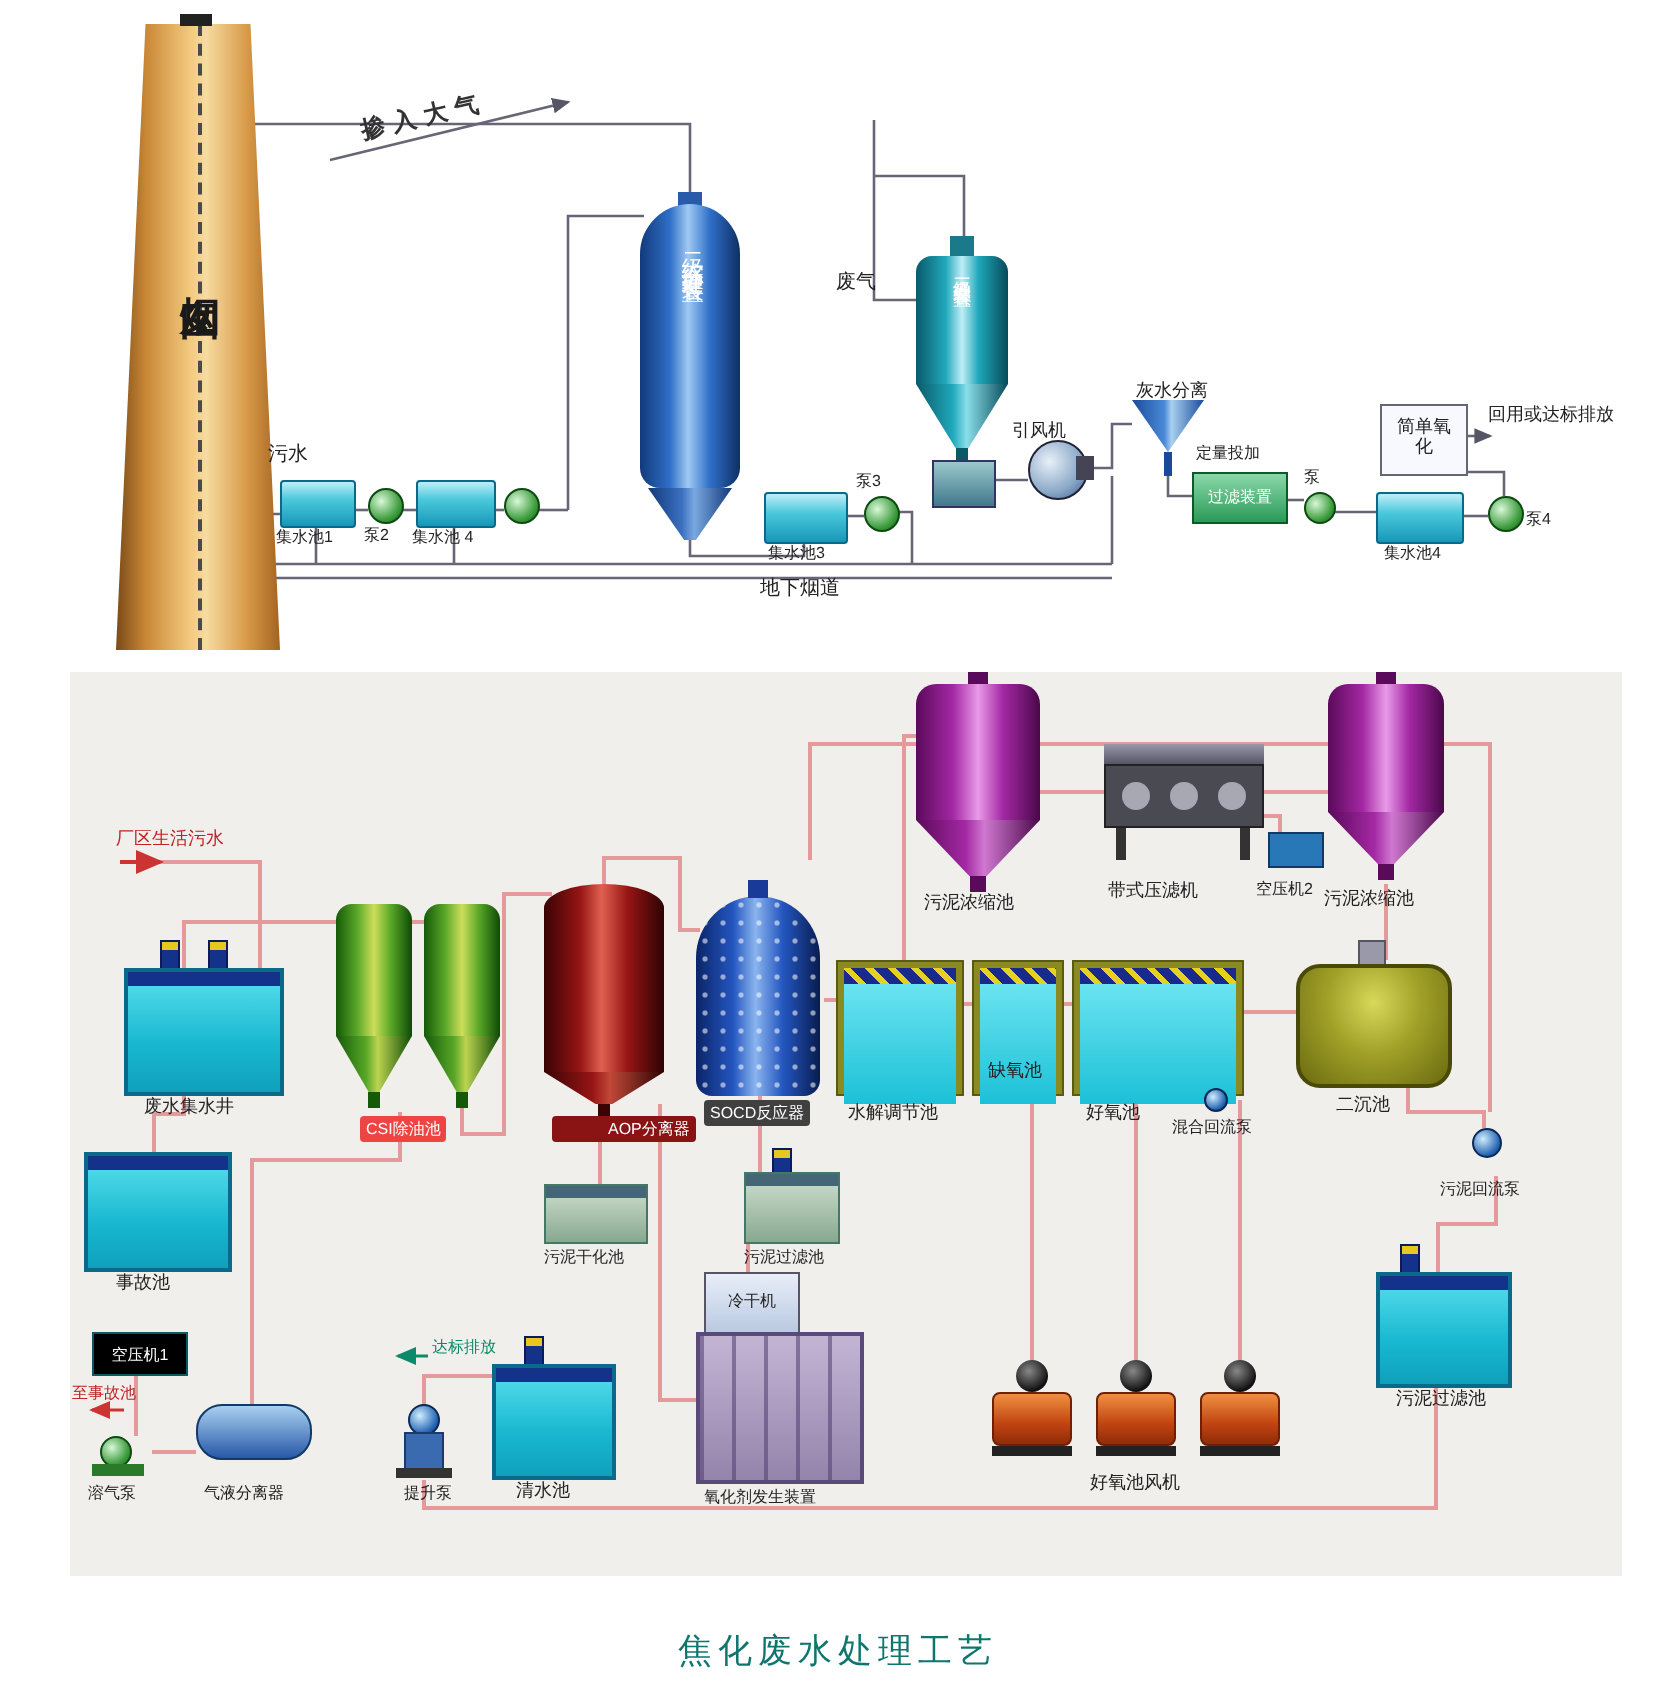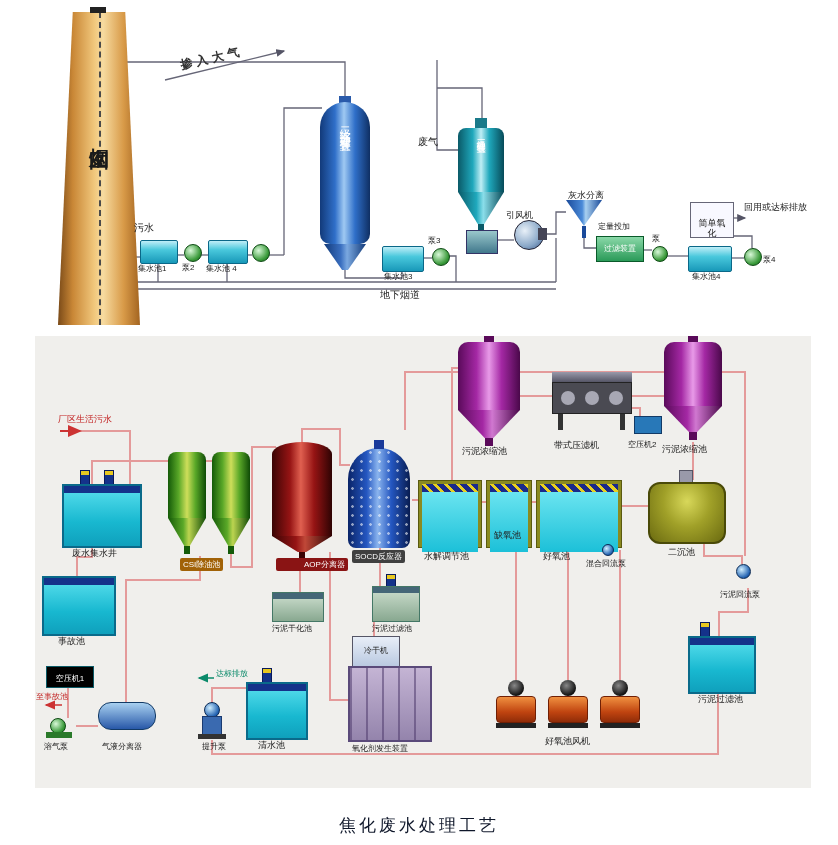--- a/index.html
+++ b/index.html
@@ -7,21 +7,21 @@
         font-family:"Liberation Sans","DejaVu Sans",sans-serif;}
   .panel{position:absolute;z-index:0;background:#f0efec;}
   #pipes{position:absolute;left:0;top:0;z-index:1;}
   .el{position:absolute;z-index:2;}
   .lbl{position:absolute;z-index:3;font-size:9px;line-height:1.15;color:#222;white-space:nowrap;}
   .lbl10{font-size:10px;}
   .lbl8{font-size:8px;}
   .red{color:#c22222;}
   .teal{color:#0a8a6a;}
   .chip{z-index:3;position:absolute;color:#fff;font-size:8px;padding:1px 3px;border-radius:2px;white-space:nowrap;}
-  .chip-green{background:#a16207;}
+  .chip-green{background:#ef4444;}
   .chip-red{background:#8a1414;padding-left:28px;}
   .chip-blue{background:#404040;}
   .vtext{writing-mode:vertical-rl;text-orientation:upright;letter-spacing:2px;}
   
   .chimney-body{position:absolute;left:0;top:0;width:100%;height:100%;
     clip-path:polygon(18% 0,82% 0,100% 100%,0 100%);
     background:linear-gradient(90deg,#7a4a18 0%,#c98736 18%,#f2c97e 45%,#f7dba0 55%,#d89a48 80%,#a36420 100%);}
   .chimney-line{position:absolute;left:50%;top:0;bottom:0;border-left:2px dashed #4a4a4a;}
   
   .tpool{position:absolute;z-index:2;background:linear-gradient(180deg,#bfeef8,#49c8dc 40%,#1898b8);
@@ -41,21 +41,21 @@
   .bio-water{width:100%;height:100%;background:linear-gradient(180deg,#6ae4f0,#1cc0d8);}
   .bio-hatch{height:8px;background:repeating-linear-gradient(45deg,#1a2a8a 0 5px,#e8d020 5px 8px);}
   .cone{clip-path:polygon(0 0,100% 0,57% 100%,43% 100%);}
   .olive{position:absolute;z-index:2;border-radius:12px;border:2px solid #4a4a08;
          background:radial-gradient(ellipse at 50% 30%,#d8d85a 0%,#a0a028 45%,#6a6a10 100%);}
   .fan-motor{width:16px;height:16px;border-radius:50%;margin:0 auto;
              background:radial-gradient(circle at 40% 35%,#888,#111 70%);}
   .fan-body{width:38px;height:25px;margin:0 auto;border:1px solid #701f04;border-radius:4px;
             background:linear-gradient(180deg,#f09040,#c04410 60%,#902c08);}
   .fan-base{width:40px;height:5px;background:#222;margin:0 auto;}
-  .caption{position:absolute;z-index:3;width:100%;text-align:center;font-size:17px;color:#0f172a;letter-spacing:3px;}
+  .caption{position:absolute;z-index:3;width:100%;text-align:center;font-size:17px;color:#0f766e;letter-spacing:3px;}
 </style>
 </head>
 <body>
 
 <div id="root">
 
   <div class="panel" style="left:35px;top:336px;width:776px;height:452px"></div>
 
   <svg id="pipes" width="838" height="845">
     <defs>
@@ -200,21 +200,21 @@
   <div class="el" style="left:596px;top:236px;width:46px;height:24px;border:1px solid #0a5a2a;
        background:linear-gradient(180deg,#8ad8a8,#2a9a58)">
     <div class="lbl lbl8" style="left:50%;top:7px;transform:translateX(-50%);color:#fff">过滤装置</div>
   </div>
 
   <div class="lbl lbl8" style="left:652px;top:234px">泵</div>
   <div class="pumpc" style="left:652px;top:246px;width:14px;height:14px"></div>
 
   <div class="el" style="left:690px;top:202px;width:42px;height:34px;border:1px solid #667;background:#f8f8ff;
        text-align:center">
-    <div class="lbl" style="position:static;display:inline-block;margin-top:15px;white-space:normal;width:34px">简单氧化</div>
+    <div class="lbl" style="position:static;display:inline-block;margin-top:5px;white-space:normal;width:34px">简单氧化</div>
   </div>
 
   <div class="lbl" style="left:744px;top:202px">回用或达标排放</div>
 
   <div class="tpool" style="left:688px;top:246px;width:42px;height:24px"></div>
   <div class="lbl lbl8" style="left:692px;top:272px">集水池4</div>
   <div class="pumpc" style="left:744px;top:248px;width:16px;height:16px"></div>
   <div class="lbl lbl8" style="left:763px;top:255px">泵4</div>
 
   <div class="lbl lbl10" style="left:380px;top:289px">地下烟道</div>

